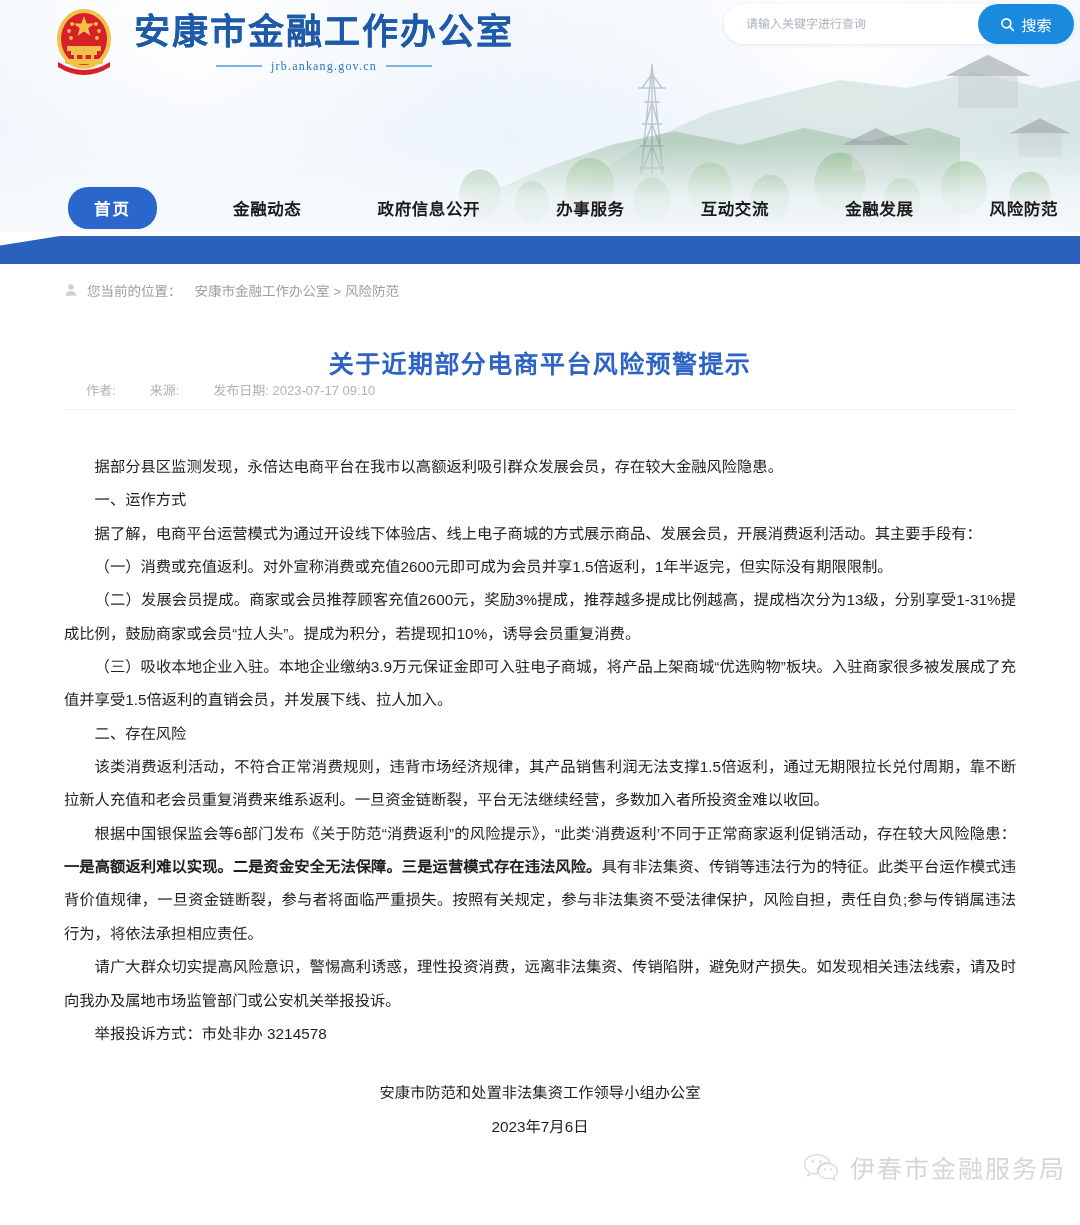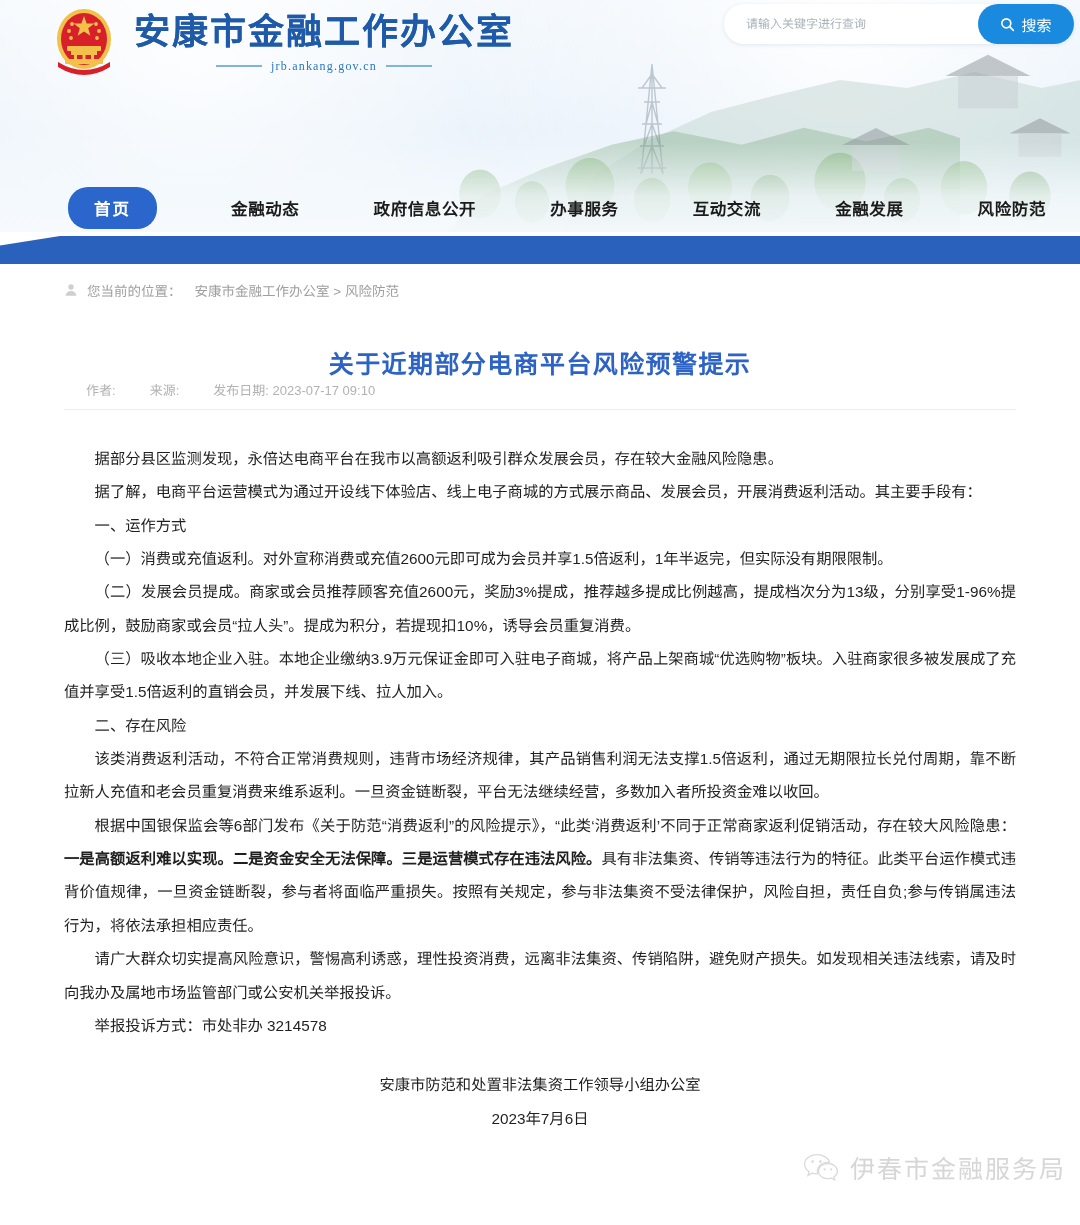--- a/index.html
+++ b/index.html
@@ -116,21 +116,21 @@
     display:flex; align-items:center; justify-content:center; gap:6px;
     font-size:15px; font-family:"Liberation Sans", sans-serif;
   }
   .search-btn .mag { width:15px; height:15px; display:block; }
 
   
   .nav {
     position:absolute; left:0; top:186px; width:1080px; height:44px; z-index:5;
     display:flex; align-items:center;
   }
-  .nav-list { display:flex; align-items:center; width:100%; padding-left:68px; padding-right:34px; }
+  .nav-list { display:flex; align-items:center; width:100%; padding-left:68px; padding-right:22px; }
   .nav-item {
     color:#1b1b1b; font-size:16.5px; font-weight:bold; white-space:nowrap;
     letter-spacing:.6px; cursor:pointer; font-family:"Liberation Sans", sans-serif;
   }
   .nav-item.spacer { flex:1; }
   .nav-item.active {
     background:#2a66cc; color:#fff; border-radius:20px;
     padding:9px 26px; letter-spacing:2px;
   }
   .navstrip {
@@ -155,21 +155,21 @@
     font-size:25px; font-weight:bold; color:#2d63c4;
     letter-spacing:1.4px;
     font-family:"Liberation Sans", sans-serif;
   }
   .art-meta {
     display:flex; gap:34px;
     color:#b2b2b2; font-size:13px; padding-left:22px;
   }
   .art-rule { margin-top:10px; height:1px; background:#eceef0; }
 
-  .art-body { margin-top:32px; }
+  .art-body { margin-top:40px; }
   .p {
     font-size:15.3px; color:#1f1f1f; line-height:2.18;
     text-align:justify; text-justify:inter-ideograph;
     text-indent:2em;
     font-family:"Liberation Sans","DejaVu Sans",sans-serif;
   }
   .p .strong { font-weight:bold; }
 
   .sign { margin-top:26px; text-align:center; }
   .sign-line { font-size:15.3px; color:#1f1f1f; line-height:2.2; }
@@ -299,24 +299,24 @@
         <span>来源:</span>
         <span>
           <span>发布日期:</span>
           <span>2023-07-17 09:10</span>
         </span>
       </div>
       <div class="art-rule"></div>
 
       <div class="art-body">
         <p class="p">据部分县区监测发现，永倍达电商平台在我市以高额返利吸引群众发展会员，存在较大金融风险隐患。</p>
+        <p class="p">一、运作方式</p>
         <p class="p">据了解，电商平台运营模式为通过开设线下体验店、线上电子商城的方式展示商品、发展会员，开展消费返利活动。其主要手段有：</p>
-        <p class="p">一、运作方式</p>
         <p class="p">（一）消费或充值返利。对外宣称消费或充值2600元即可成为会员并享1.5倍返利，1年半返完，但实际没有期限限制。</p>
-        <p class="p">（二）发展会员提成。商家或会员推荐顾客充值2600元，奖励3%提成，推荐越多提成比例越高，提成档次分为13级，分别享受1-96%提成比例，鼓励商家或会员“拉人头”。提成为积分，若提现扣10%，诱导会员重复消费。</p>
+        <p class="p">（二）发展会员提成。商家或会员推荐顾客充值2600元，奖励3%提成，推荐越多提成比例越高，提成档次分为13级，分别享受1-31%提成比例，鼓励商家或会员“拉人头”。提成为积分，若提现扣10%，诱导会员重复消费。</p>
         <p class="p">（三）吸收本地企业入驻。本地企业缴纳3.9万元保证金即可入驻电子商城，将产品上架商城“优选购物”板块。入驻商家很多被发展成了充值并享受1.5倍返利的直销会员，并发展下线、拉人加入。</p>
         <p class="p">二、存在风险</p>
         <p class="p">该类消费返利活动，不符合正常消费规则，违背市场经济规律，其产品销售利润无法支撑1.5倍返利，通过无期限拉长兑付周期，靠不断拉新人充值和老会员重复消费来维系返利。一旦资金链断裂，平台无法继续经营，多数加入者所投资金难以收回。</p>
 
         <p class="p"><span>根据中国银保监会等6部门发布《关于防范“消费返利”的风险提示》，“此类‘消费返利’不同于正常商家返利促销活动，存在较大风险隐患：</span><span class="strong">一是高额返利难以实现。二是资金安全无法保障。三是运营模式存在违法风险。</span><span>具有非法集资、传销等违法行为的特征。此类平台运作模式违背价值规律，一旦资金链断裂，参与者将面临严重损失。按照有关规定，参与非法集资不受法律保护，风险自担，责任自负;参与传销属违法行为，将依法承担相应责任。</span></p>
 
         <p class="p">请广大群众切实提高风险意识，警惕高利诱惑，理性投资消费，远离非法集资、传销陷阱，避免财产损失。如发现相关违法线索，请及时向我办及属地市场监管部门或公安机关举报投诉。</p>
         <p class="p">举报投诉方式：市处非办  3214578</p>
       </div>
 

